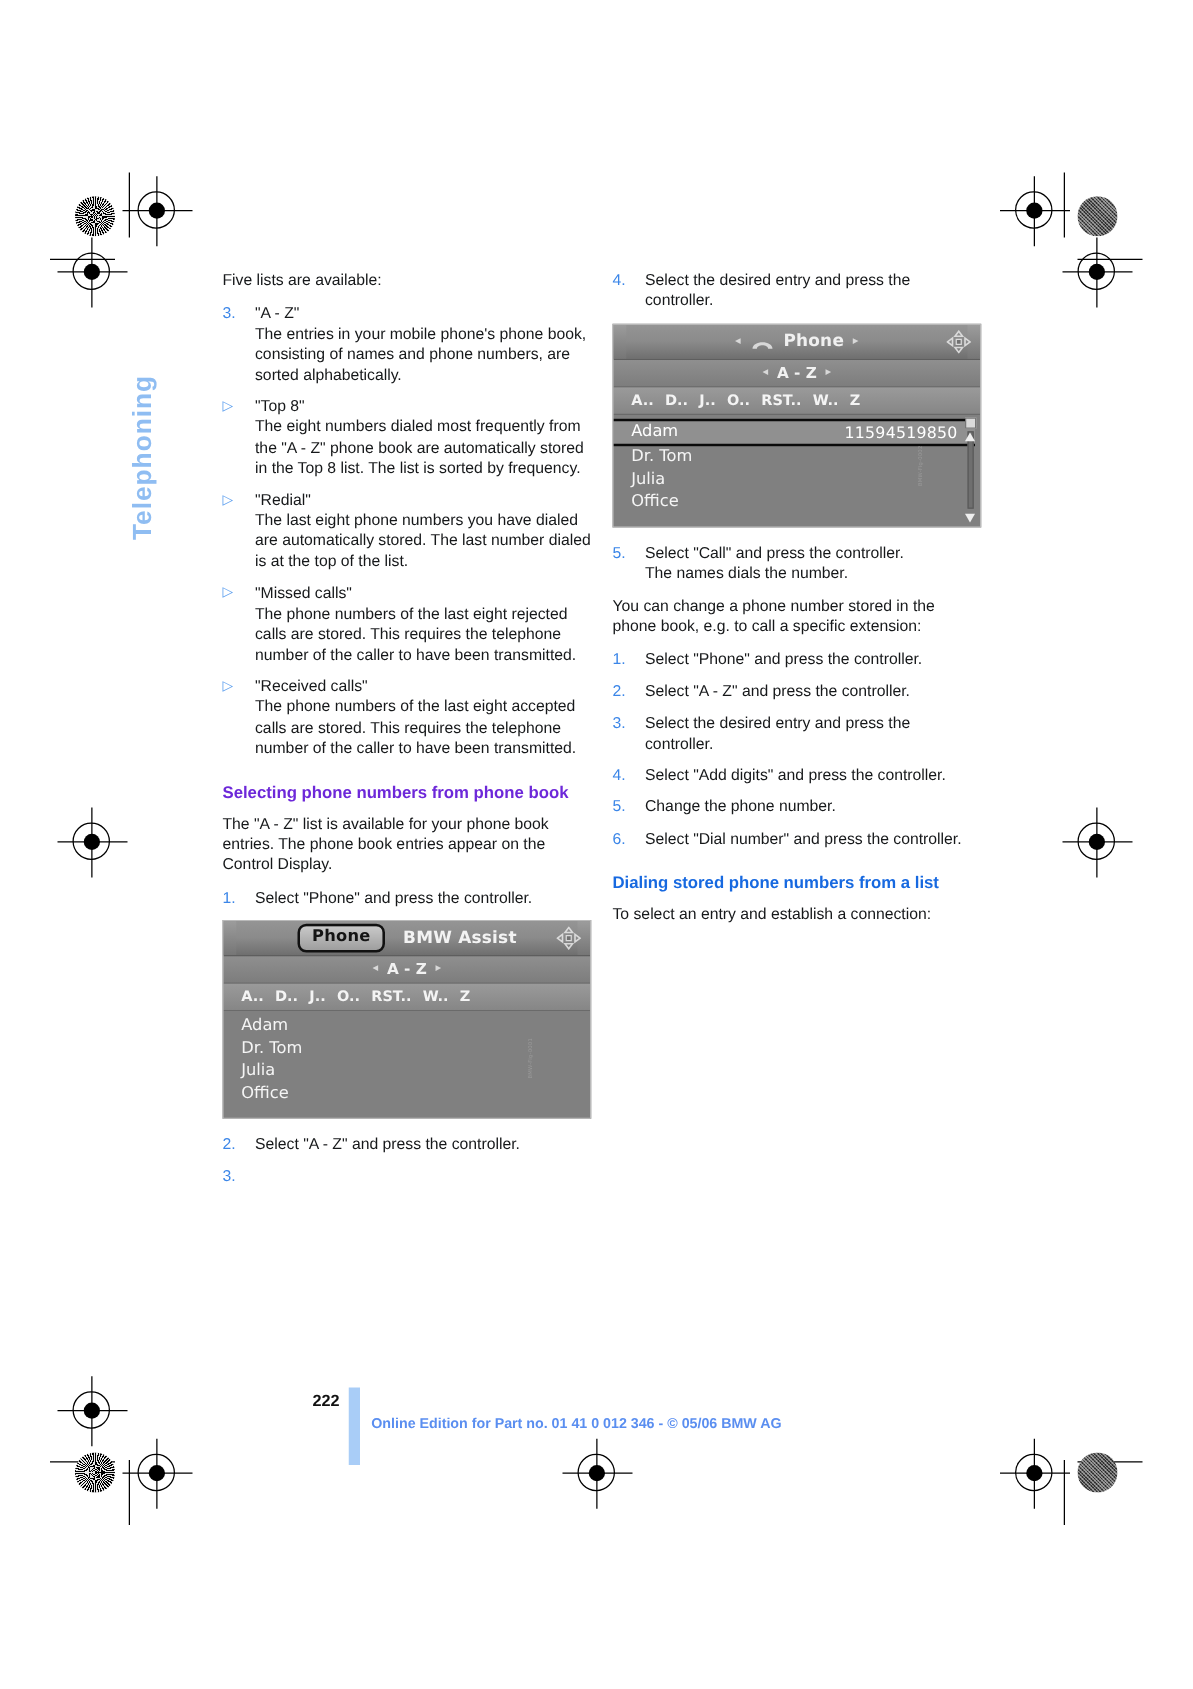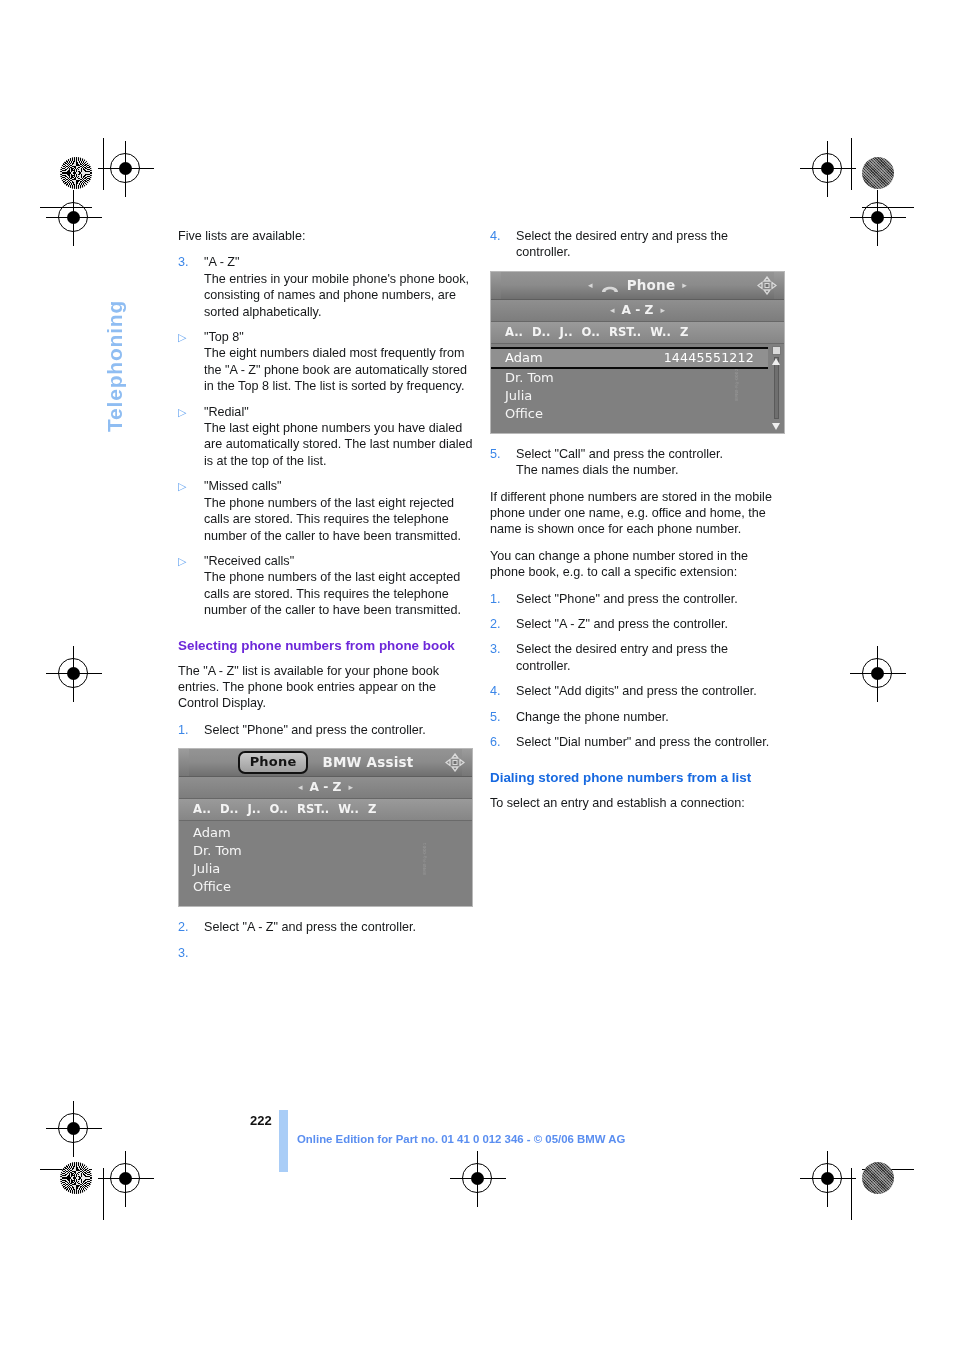--- a/index.html
+++ b/index.html
@@ -65,21 +65,21 @@
     transform-origin: left top;
     transform: rotate(-90deg) translate(-100%, 0);
     font-size: 21px;
     font-weight: bold;
     letter-spacing: 0.8px;
     color: #8fbdf2;
     white-space: nowrap;
   }
   .col {
     position: absolute;
-    top: 228px;
+    top: 216px;
     width: 295px;
     font-size: 12.6px;
     line-height: 16.4px;
     color: #16181a;
   }
   .col-left  { left: 178px; }
   .col-right { left: 490px; }
 
   p.para { margin: 0 0 10px 0; }
 
@@ -215,21 +215,21 @@
     align-items: center;
     padding-left: 14px;
     gap: 9px;
     font-size: 11.6px;
     font-weight: bold;
     color: #f4f4f4;
   }
   .idrive-list {
     position: relative;
     background: #808080;
-    padding: 3px 16px 4px 0;
+    padding: 3px 4px 4px 0;
     text-align: right;
   }
   .idrive-row {
     display: flex;
     justify-content: space-between;
     align-items: center;
     padding: 0 14px 0 14px;
     height: 18px;
     font-size: 13px;
     color: #f5f5f5;
@@ -509,21 +509,21 @@
         <span>D..</span>
         <span>J..</span>
         <span>O..</span>
         <span>RST..</span>
         <span>W..</span>
         <span>Z</span>
       </div>
       <div class="idrive-list" style="height:82px;">
         <div class="idrive-row selected">
           <span>Adam</span>
-          <span class="rownum">14445551212</span>
+          <span class="rownum">11594519850</span>
         </div>
         <div class="idrive-row">
           <span>Dr. Tom</span>
           <span class="rownum"></span>
         </div>
         <div class="idrive-row">
           <span>Julia</span>
           <span class="rownum"></span>
         </div>
         <div class="idrive-row">
@@ -541,21 +541,20 @@
     </div>
 
     <ol class="numlist">
       <li>
         <span class="marker">5.</span>
         <span class="li-title">Select "Call" and press the controller.</span>
         <span>The names dials the number.</span>
       </li>
     </ol>
 
-    <p class="para">If different phone numbers are stored in the mobile phone under one name, e.g. office and home, the name is shown once for each phone number.</p>
     <p class="para">You can change a phone number stored in the phone book, e.g. to call a specific extension:</p>
 
     <ol class="numlist">
       <li>
         <span class="marker">1.</span>
         <span>Select "Phone" and press the controller.</span>
       </li>
       <li>
         <span class="marker">2.</span>
         <span>Select "A - Z" and press the controller.</span>

